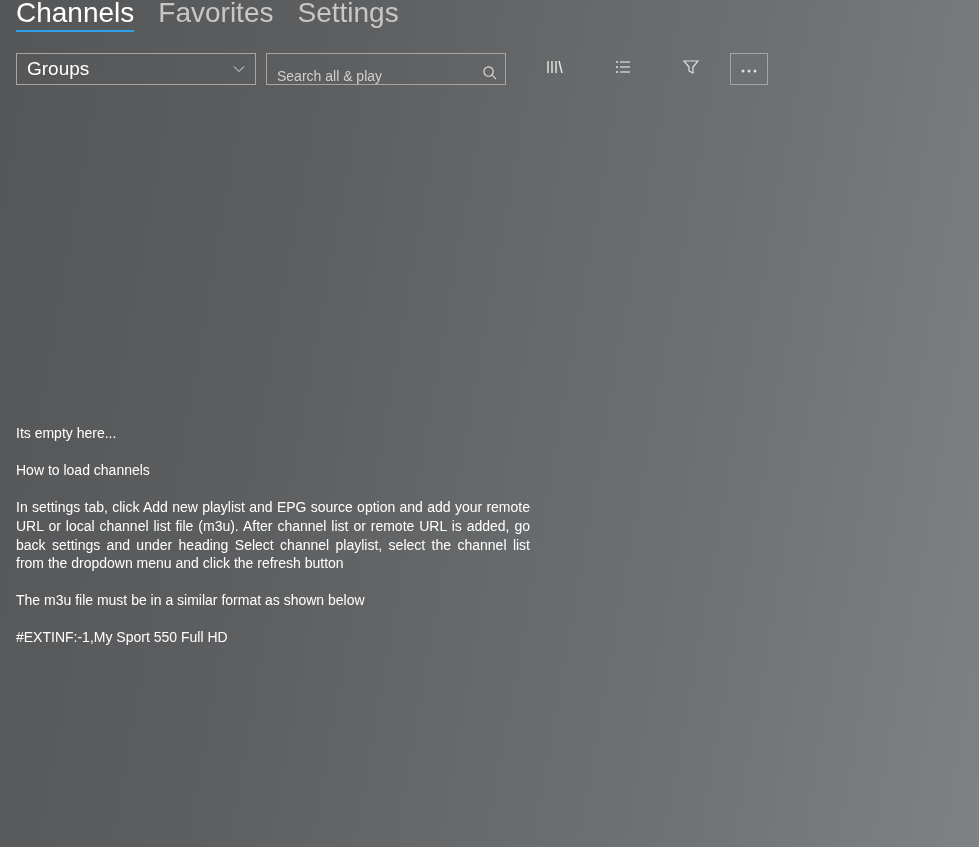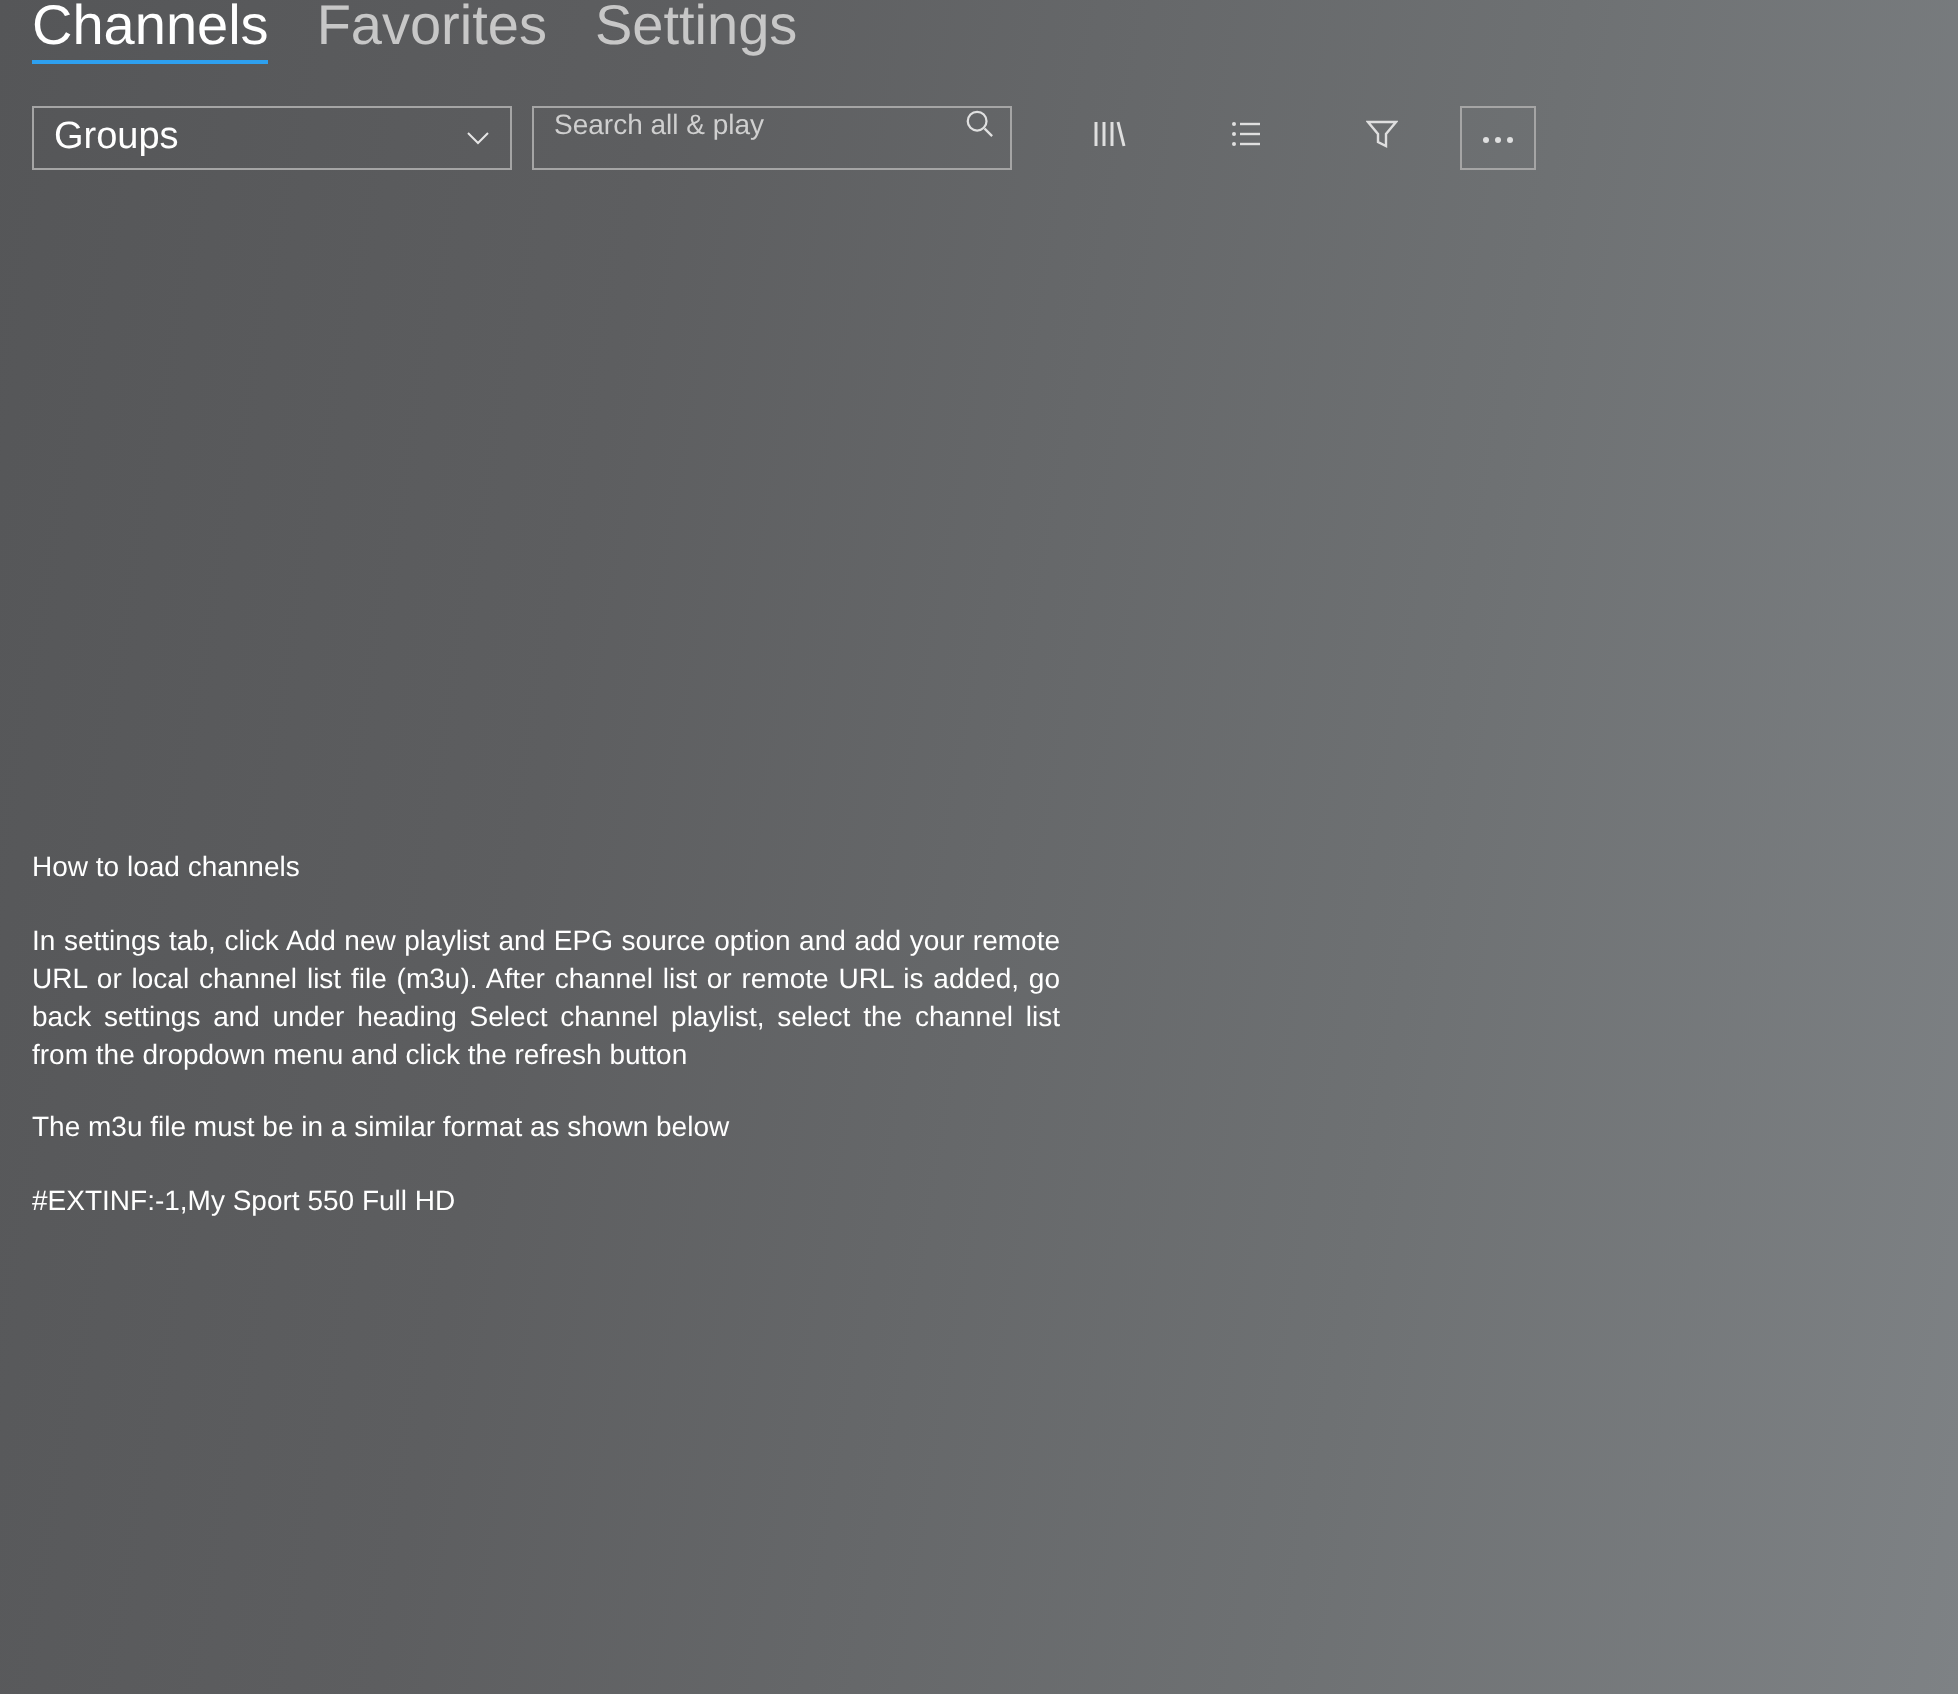--- a/index.html
+++ b/index.html
@@ -51,21 +51,21 @@
     margin-right: 10px;
   }
   .dropdown .chev {
     display: flex; align-items: center; justify-content: center;
   }
   .searchbox {
     width: 240px;
     height: 32px;
     border: 1px solid #a5a5a5;
     display: flex;
-    align-items: flex-start;
+    align-items: flex-end;
     padding: 0 8px 0 10px;
     background: transparent;
     gap: 22px;
   }
   .searchbox input {
     flex: 1;
     background: transparent;
     border: none;
     outline: none;
     color: #fff;
@@ -166,19 +166,20 @@
       <svg width="18" height="6" viewBox="0 0 18 6">
         <circle cx="3" cy="3" r="1.5" fill="#e6e6e6"></circle>
         <circle cx="9" cy="3" r="1.5" fill="#e6e6e6"></circle>
         <circle cx="15" cy="3" r="1.5" fill="#e6e6e6"></circle>
       </svg>
     </span>
   </div>
 </div>
 
 <div class="content">
+  <div class="block">Its empty here...</div>
   <div class="block">How to load  channels</div>
   <div class="block para-j">In settings tab, click Add new playlist and EPG source  option and add your remote URL or local channel list file (m3u). After channel list or remote URL is added, go back settings and under heading  Select channel playlist, select the channel list from the dropdown menu and click the refresh button</div>
   <div class="block">The m3u file must be in a similar format as shown below</div>
   <div class="ml">
     <div>#EXTINF:-1,My Sport 550 Full HD</div>
   </div>
 </div>
 
 </body></html>

